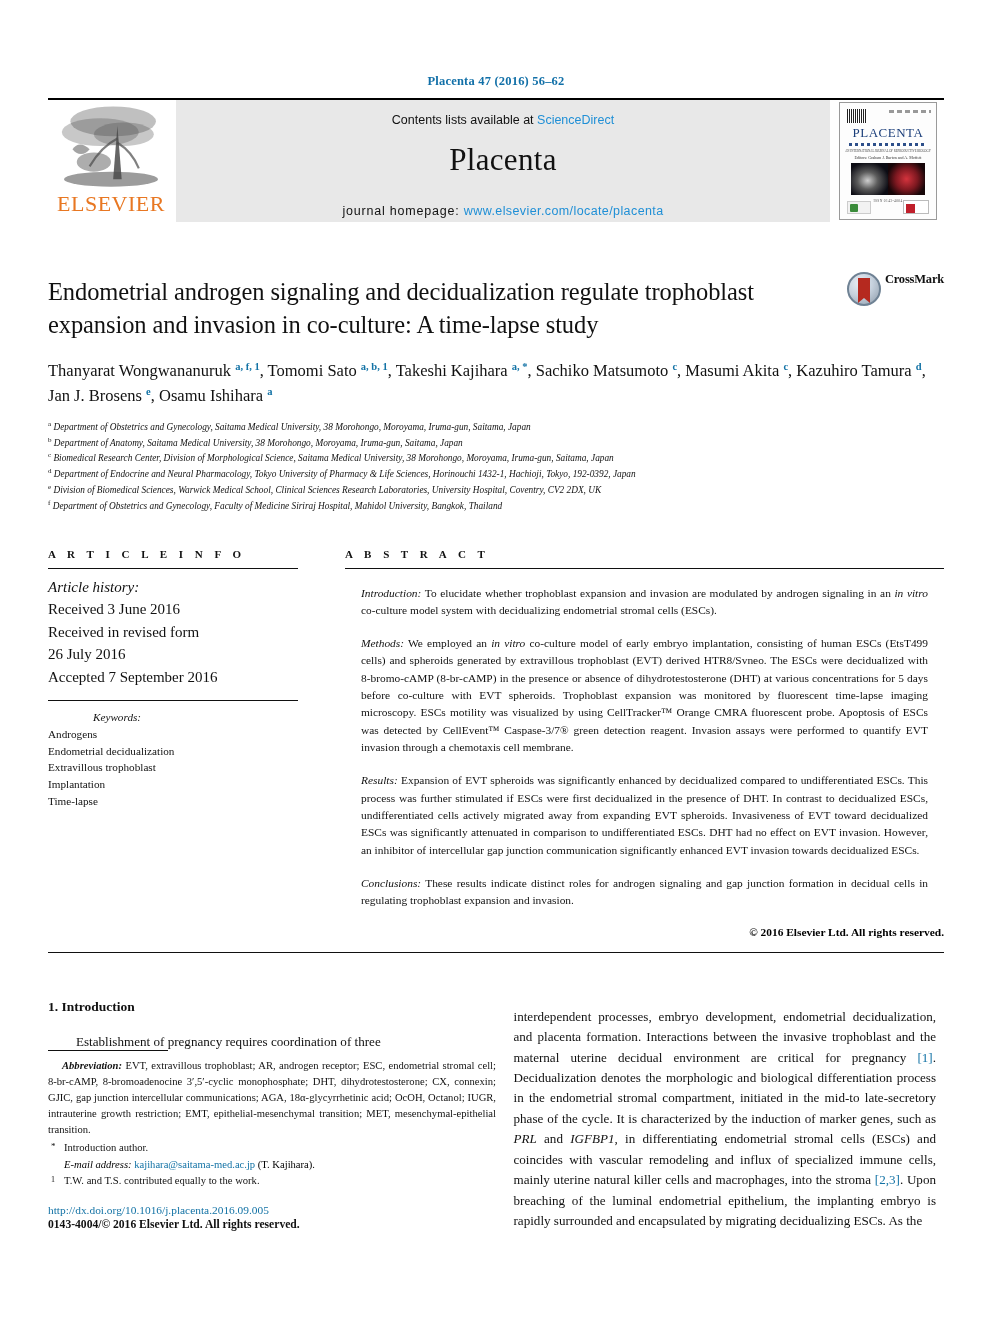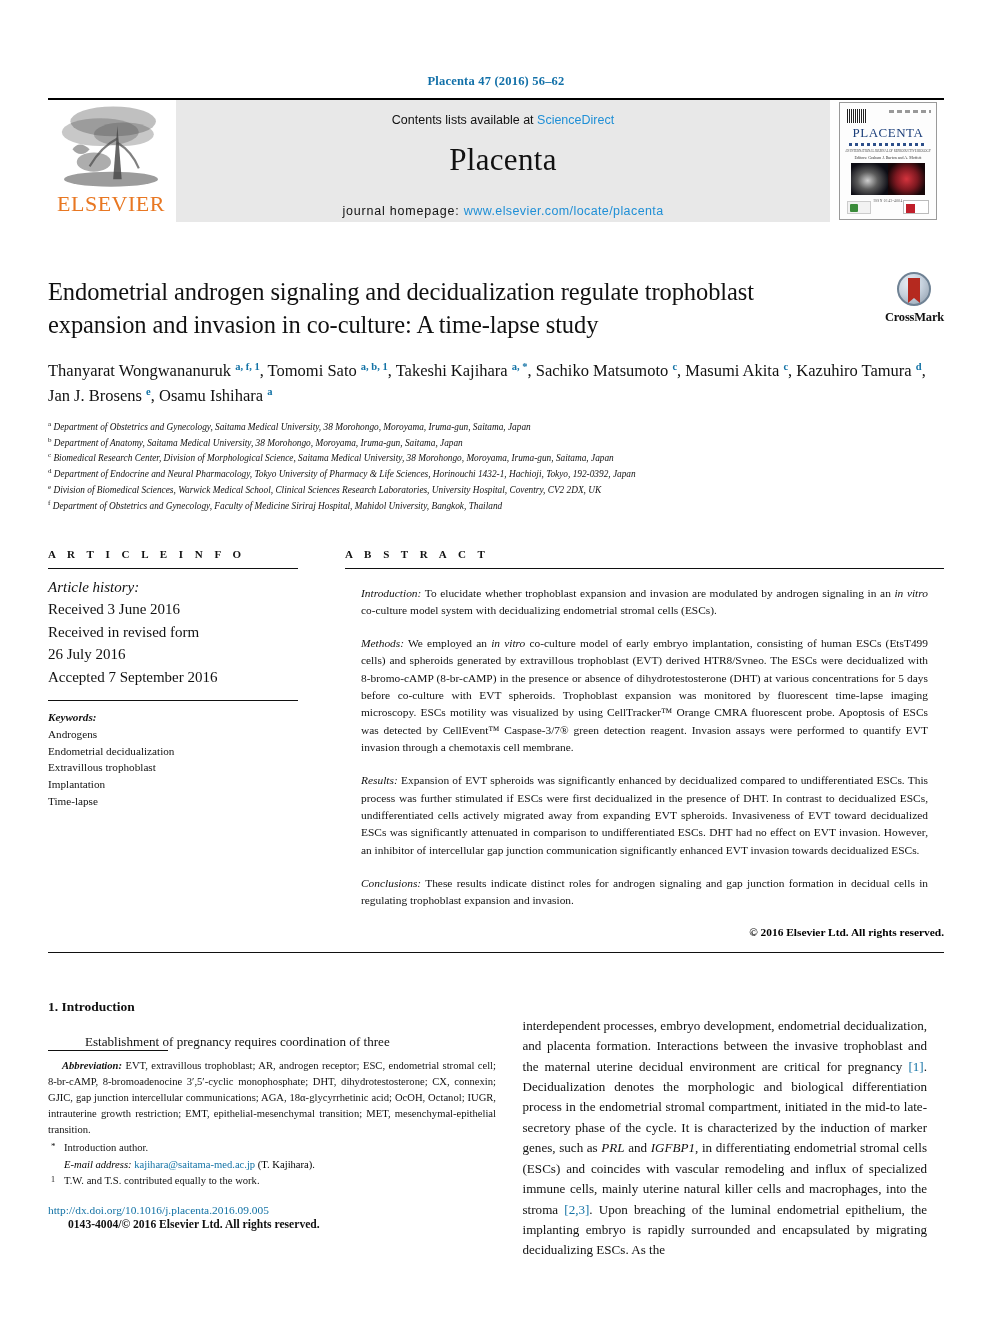--- a/index.html
+++ b/index.html
@@ -115,21 +115,21 @@
     font-size: 24.5px;
     line-height: 1.34;
     font-weight: normal;
     color: #111;
     margin: 0;
     max-width: 755px;
     letter-spacing: -.1px;
   }
   .crossmark {
     position: absolute; right: 0; top: -4px;
-    display: flex; align-items: center; gap: 4px; flex-direction: column;
+    display: flex; gap: 4px;
   }
   .cm-circle { width: 34px; height: 34px; border-radius: 50%;
     background: radial-gradient(circle at 35% 30%, #e9eef4 0%, #c7d2de 45%, #8c9aa9 100%);
     border: 2.5px solid #6f8294; position: relative; }
   .cm-book { position:absolute; left:50%; top:4px; transform:translateX(-50%);
     width:12px; height:20px; background:#b5291f; }
   .cm-book:after { content:""; position:absolute; bottom:-5px; left:0;
     border-left:6px solid #b5291f; border-right:6px solid #b5291f;
     border-bottom:5px solid transparent; }
   .cm-text { font-family:"Liberation Serif",serif; font-size:12.5px; font-weight:bold; color:#111; letter-spacing:-.2px;}
@@ -163,21 +163,21 @@
     font-size: 11px;
     font-weight: bold;
     letter-spacing: 4.5px;
     color: #111;
   }
   .hr-thin { border: 0; border-top: 1.4px solid #111; margin: 8px 0 0 0; }
   .hr-thin2 { border: 0; border-top: 1.4px solid #111; margin: 12px 0 8px 0; }
   .info-body { font-size: 15px; line-height: 1.5; margin-top: 7px; color:#111; }
   .info-body .it { font-style: italic; }
   .kw { font-size: 11.2px; line-height: 1.5; color:#111; }
-  .kw .it { font-style: italic; font-weight: 700; }
+  .kw .it { font-style: italic; font-weight: 400; margin-left: 45px; }
 
   .abs-body {
     margin-top: 8px;
     font-size: 11.4px;
     line-height: 1.52;
     text-align: justify;
     color: #111;
   }
   .abs-body p { margin: 16px; }
   .abs-body .lbl { font-style: italic; }
@@ -191,21 +191,21 @@
     margin-top: 46px;
     display: flex;
     gap: 19px;
   }
   .bcol { flex: 1 1 50%; }
   .sec-title {
     font-size: 13.5px; font-weight: bold; margin: 0 0 17px 0; color:#111;
   }
   .para {
     font-size: 13.1px; line-height: 1.56; text-align: justify;
-    margin: 17px; color:#111;
+    margin: 8px; color:#111;
   }
   .para .indent { display:inline-block; width: 20px; }
   .ref { color: #1272a5; }
   .para em { font-style: italic; }
 
   
   .footnotes { position: absolute; left: 48px; top: 1050px; width: 448px; }
   .fn-rule { width: 120px; border: 0; border-top: 1px solid #111; margin: 0 0 7px 0; }
   .fn-text {
     font-size: 10.6px; line-height: 1.5; text-align: justify; color:#111;
@@ -214,21 +214,21 @@
   .fn-list { margin-top: 3px; }
   .fn-item { font-size: 10.6px; line-height: 1.55; padding-left: 16px; position: relative; color:#111;}
   .fn-item .mk { position: absolute; left: 3px; top: 0; font-size: 9px; }
   .fn-item .mk.num { font-size: 8px; top: 1px; }
   .fn-sub { padding-left: 16px; font-size: 10.6px; line-height:1.55; }
   .fn-sub .it { font-style: italic; }
   .link { color: #1272a5; }
 
   .doi-block { position: absolute; left: 48px; top: 1204px; }
   .doi-link { font-size: 11.4px; color: #1272a5; }
-  .issn-line { font-size: 11.6px; font-weight: bold; color:#111; margin-top: 2px; margin-left: 20px; }
+  .issn-line { font-size: 11.6px; font-weight: bold; color:#111; margin-top: 2px; }
 </style>
 </head>
 <body>
 
 <div class="page">
 
   <div class="running-head">Placenta 47 (2016) 56–62</div>
 
   <div class="masthead">
 

